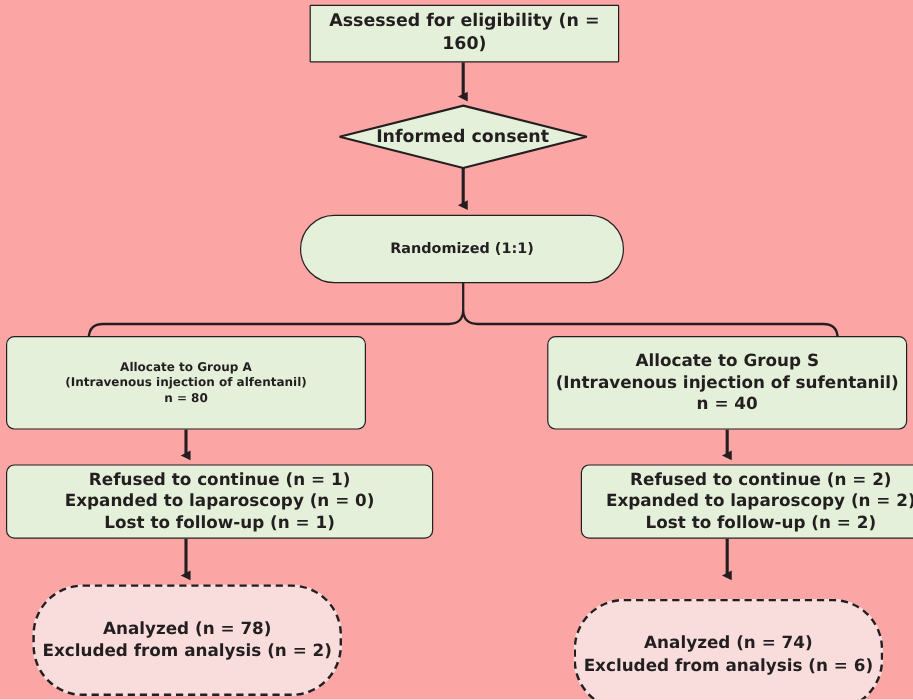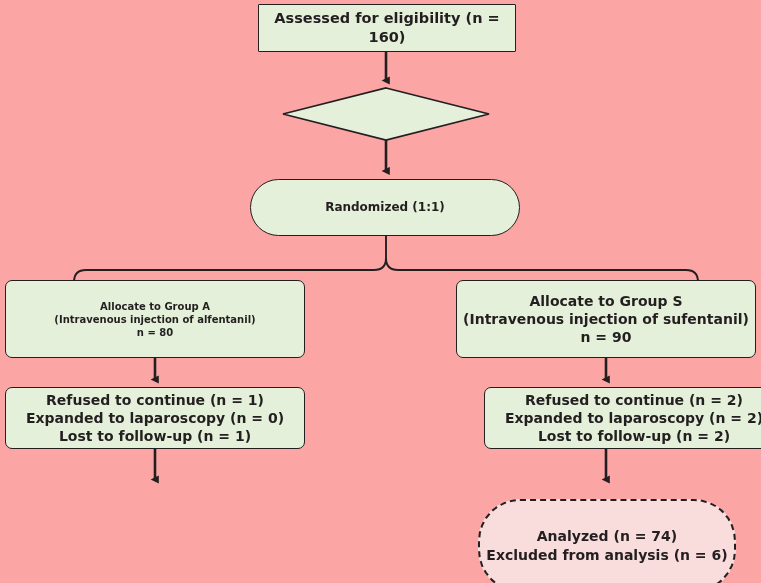--- a/index.html
+++ b/index.html
@@ -60,21 +60,21 @@
     font-weight: bold;
     color: #231f20;
     z-index: 3;
   }
 
   #node-assessed      { left: 258px; top: 4px;   width: 258px; height: 48px;  font-size: 14.5px; }
   #diamond-hit        { left: 282px; top: 87px;  width: 207px; height: 54px;  font-size: 14.5px; }
   #node-randomized    { left: 250px; top: 179px; width: 270px; height: 57px;  font-size: 12px; }
   #node-allocate-a    { left: 5px;   top: 280px; width: 300px; height: 78px;  font-size: 10px; }
   #node-allocate-s    { left: 456px; top: 280px; width: 300px; height: 78px;  font-size: 14px; }
-  #node-attrition-a   { left: 5px;   top: 387px; width: 300px; height: 62px;  font-size: 14px; }
+  #node-attrition-a   { left: 5px;   top: 387px; width: 356px; height: 62px;  font-size: 14px; }
   #node-attrition-s   { left: 456px; top: 387px; width: 300px; height: 62px;  font-size: 14px; margin-left: 28px; }
   #node-analyzed-a    { left: 27px;  top: 487px; width: 258px; height: 93px;  font-size: 14px; }
   #node-analyzed-s    { left: 478px; top: 499px; width: 258px; height: 93px;  font-size: 14px; }
 
   .node-lines { white-space: pre-line; padding: 0 6px; }
 </style>
 </head>
 <body>
 
 <div id="flow-root">
@@ -108,48 +108,55 @@
 
     <line x1="155" y1="449" x2="155" y2="479.5" stroke="#231f20" stroke-width="2.6" marker-end="url(#arrowhead)"></line>
 
     <line x1="606" y1="449" x2="606" y2="479.5" stroke="#231f20" stroke-width="2.6" marker-end="url(#arrowhead)"></line>
   </svg>
 
   <div class="node node-green rect-sharp" id="node-assessed">
     <span class="node-lines">Assessed for eligibility (n = 160)</span>
   </div>
 
+  <div class="diamond-label" id="diamond-hit">
+    <span class="node-lines">Informed consent</span>
+  </div>
 
   <div class="node node-green rect-pill" id="node-randomized">
     <span class="node-lines">Randomized (1:1)</span>
   </div>
 
   <div class="node node-green rect-soft" id="node-allocate-a">
     <span class="node-lines">Allocate to Group A
 (Intravenous injection of alfentanil)
 n = 80</span>
   </div>
 
   <div class="node node-green rect-soft" id="node-allocate-s">
     <span class="node-lines">Allocate to Group S
 (Intravenous injection of sufentanil)
-n = 90</span>
+n = 40</span>
   </div>
 
   <div class="node node-green rect-soft" id="node-attrition-a">
     <span class="node-lines">Refused to continue (n = 1)
 Expanded to laparoscopy (n = 0)
 Lost to follow-up (n = 1)</span>
   </div>
 
   <div class="node node-green rect-soft" id="node-attrition-s">
     <span class="node-lines">Refused to continue (n = 2)
 Expanded to laparoscopy (n = 2)
 Lost to follow-up (n = 2)</span>
   </div>
 
+  <div class="node node-pink rect-blob" id="node-analyzed-a">
+    <span class="node-lines">Analyzed (n = 78)
+Excluded from analysis (n = 2)</span>
+  </div>
 
   <div class="node node-pink rect-blob" id="node-analyzed-s">
     <span class="node-lines">Analyzed (n = 74)
 Excluded from analysis (n = 6)</span>
   </div>
 
 </div>
 
 </body></html>

